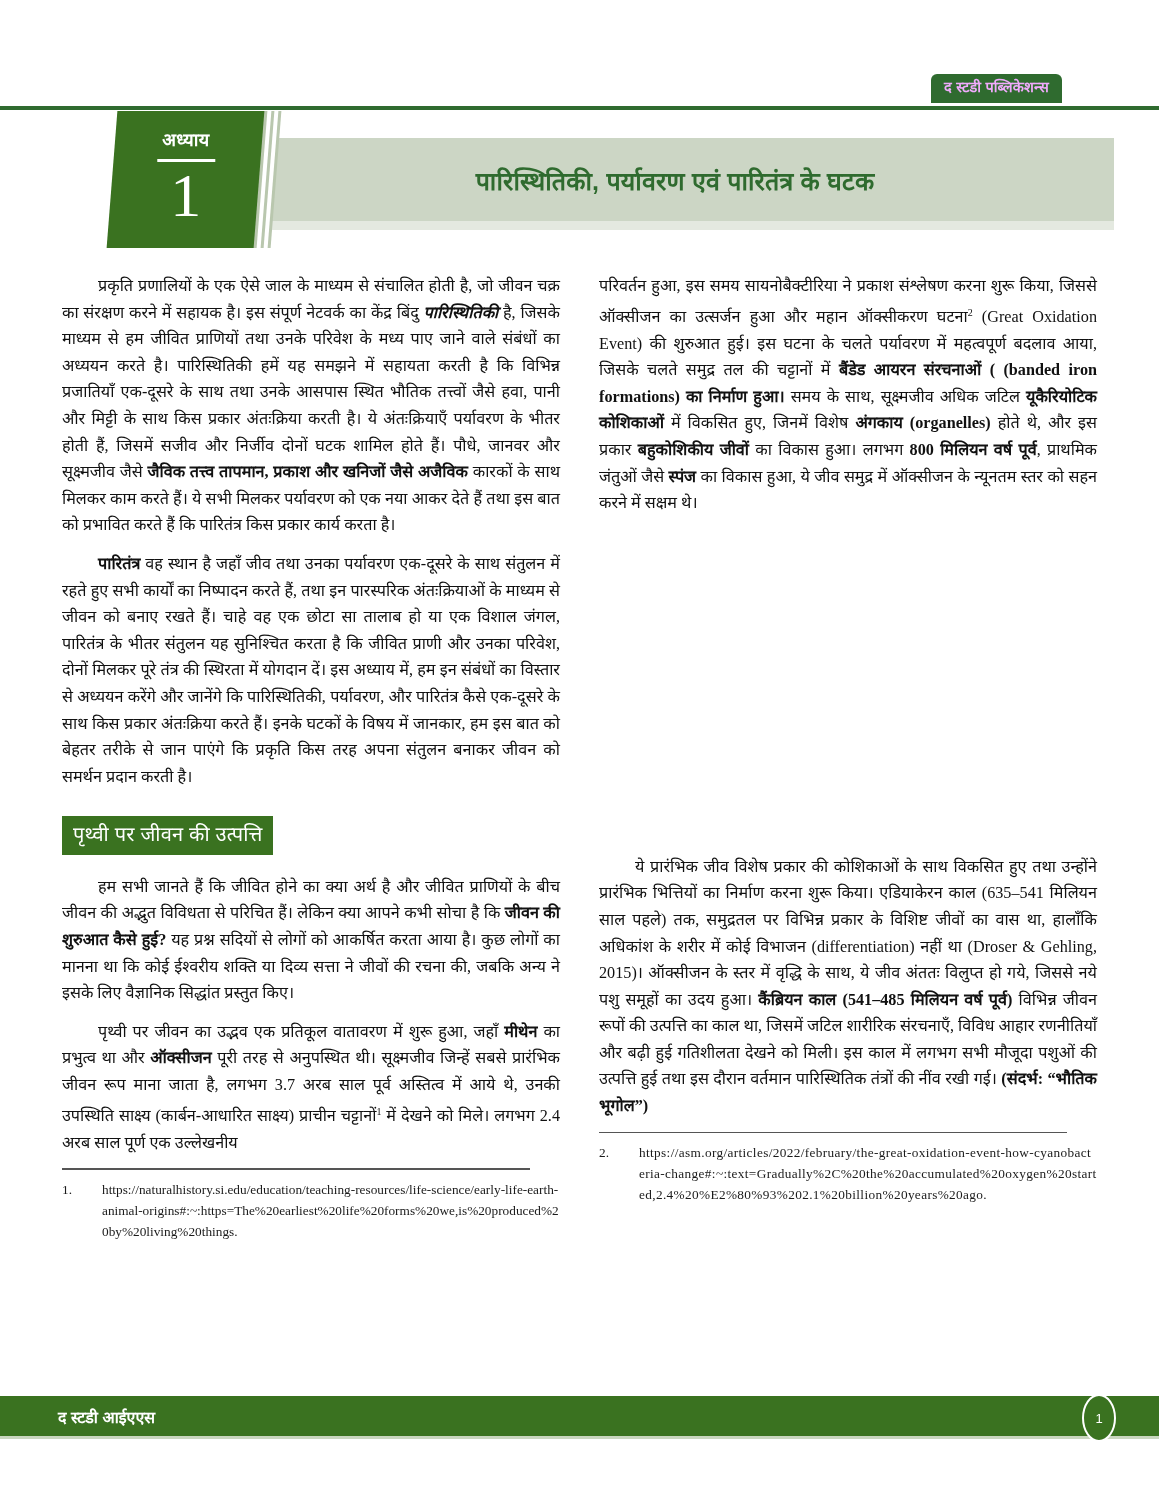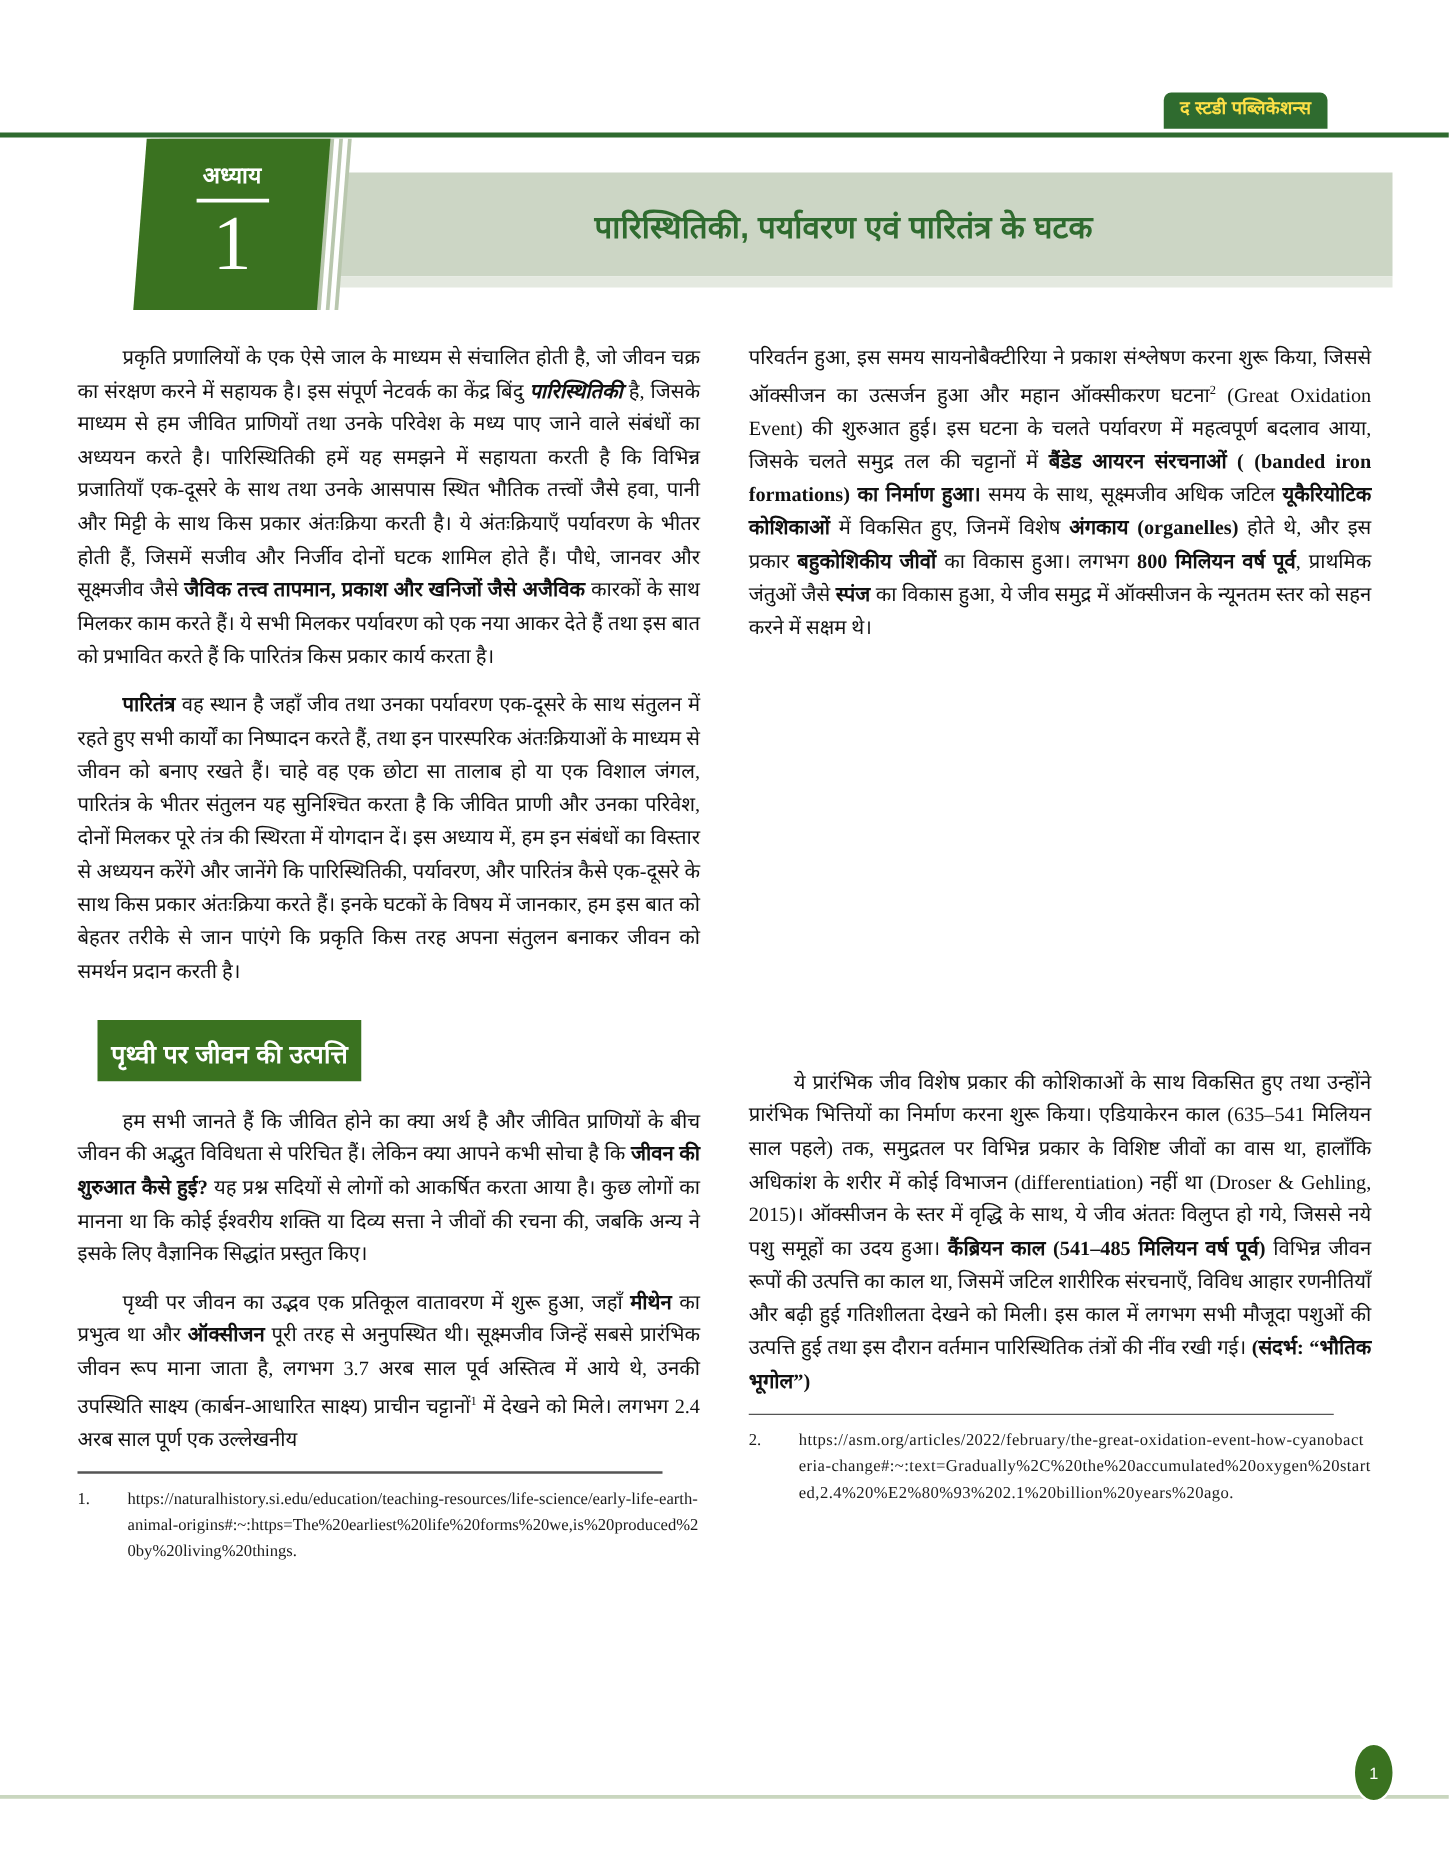--- a/index.html
+++ b/index.html
@@ -8,21 +8,21 @@
     background:#ffffff;
     font-family:"Liberation Serif","DejaVu Serif",serif;
     position:relative;
     overflow:hidden;
   }
   .page{position:absolute;inset:0;}
 
   
   .pub-tab{
     position:absolute;left:931px;top:74px;
-    background:#2f6b2f;color:#fde047;
+    background:#2f6b2f;color:#f0abfc;
     padding:5px 13px 7px 13px;
     border-radius:6px 6px 0 0;
     font-family:"Liberation Sans","DejaVu Sans",sans-serif;
     font-weight:bold;font-size:14.5px;letter-spacing:.2px;
     line-height:1.15;white-space:nowrap;
   }
   .header-rule{
     position:absolute;left:0;top:106px;width:1159px;height:4px;
     background:#2f6b2f;
   }
@@ -72,22 +72,22 @@
   .col.right{left:599px;}
   .col p{margin:5px 0 12px 0;text-indent:36px;}
   .col p.noind{text-indent:0;}
   b{font-weight:bold;}
   .bi{font-weight:bold;font-style:italic;}
   sup{font-size:10px;vertical-align:super;}
 
   .sec-head{
     display:inline-block;background:#3a7220;color:#ffffff;
     font-family:"Liberation Sans","DejaVu Sans",sans-serif;
-    font-weight:bold;font-size:20px;padding:15px 11px 7px 11px;
-    margin:14px 0 14px 16px;letter-spacing:.2px;
+    font-weight:normal;font-size:20px;padding:5px 11px 7px 11px;
+    margin:14px 0 14px 0;letter-spacing:.2px;
   }
 
   .fn-rule{width:468px;height:1.5px;background:#555;margin:10px 0 9px 0;}
   .footnotes{font-size:13.3px;line-height:21px;color:#1a1a1a;}
   .fn{display:flex;margin-bottom:4px;}
   .fn .num{width:40px;flex:none;}
   .fn .txt{flex:1;word-break:break-all;text-align:justify;}
   .fn.spaced .txt{letter-spacing:.35px;}
 
   
@@ -163,16 +163,19 @@
 
     <div class="fn-rule"></div>
     <div class="footnotes">
       <div class="fn spaced">
         <span class="num">2.</span>
         <span class="txt">https://asm.org/articles/2022/february/the-great-oxidation-event-how-cyanobacteria-change#:~:text=Gradually%2C%20the%20accumulated%20oxygen%20started,2.4%20%E2%80%93%202.1%20billion%20years%20ago.</span>
       </div>
     </div>
   </div>
 
+  <div class="footer-bar">
+    <div class="label">द स्टडी आईएएस</div>
+  </div>
   <div class="footer-rule"></div>
   <div class="page-badge">1</div>
 
 </div>
 
 </body></html>

